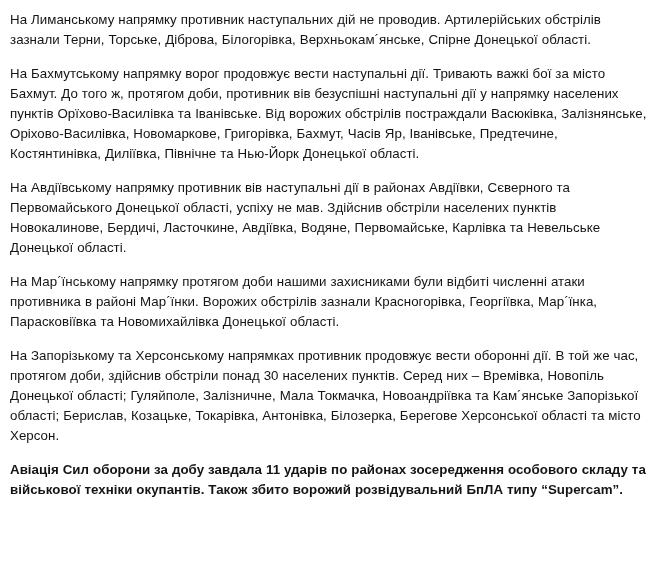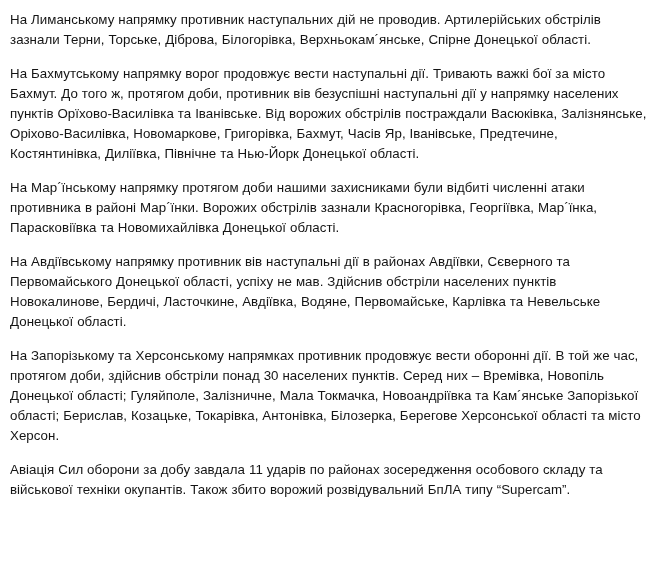--- a/index.html
+++ b/index.html
@@ -23,25 +23,26 @@
     margin: 0 0 14px 0;
     font-size: 13.3px;
     line-height: 20px;
     text-align: left;
     color: #141414;
     letter-spacing: 0.04px;
     word-spacing: 0.2px;
   }
   p.para:last-child {
     margin-bottom: 8px;
+    font-weight: bold;
   }
 </style>
 </head>
 <body>
 
 <div id="doc">
   <p class="para">На Лиманському напрямку противник наступальних дій не проводив. Артилерійських обстрілів зазнали Терни, Торське, Діброва, Білогорівка, Верхньокам´янське, Спірне Донецької області.</p>
   <p class="para">На Бахмутському напрямку ворог продовжує вести наступальні дії. Тривають важкі бої за місто Бахмут. До того ж, протягом доби, противник вів безуспішні наступальні дії у напрямку населених пунктів Орїхово-Василівка та Іванівське. Від ворожих обстрілів постраждали Васюківка, Залізнянське, Оріхово-Василівка, Новомаркове, Григорівка, Бахмут, Часів Яр, Іванівське, Предтечине, Костянтинівка, Диліївка, Північне та Нью-Йорк Донецької області.</p>
+  <p class="para">На Авдіївському напрямку противник вів наступальні дії в районах Авдіївки, Сєверного та Первомайського Донецької області, успіху не мав. Здійснив обстріли населених пунктів Новокалинове, Бердичі, Ласточкине, Авдіївка, Водяне, Первомайське, Карлівка та Невельське Донецької області.</p>
   <p class="para">На Мар´їнському напрямку протягом доби нашими захисниками були відбиті численні атаки противника в районі Мар´їнки. Ворожих обстрілів зазнали Красногорівка, Георгіївка, Мар´їнка, Парасковіївка та Новомихайлівка Донецької області.</p>
-  <p class="para">На Авдіївському напрямку противник вів наступальні дії в районах Авдіївки, Сєверного та Первомайського Донецької області, успіху не мав. Здійснив обстріли населених пунктів Новокалинове, Бердичі, Ласточкине, Авдіївка, Водяне, Первомайське, Карлівка та Невельське Донецької області.</p>
   <p class="para">На Запорізькому та Херсонському напрямках противник продовжує вести  оборонні дії. В той же час, протягом доби, здійснив обстріли понад 30 населених пунктів. Серед них – Времівка, Новопіль Донецької області; Гуляйполе, Залізничне, Мала Токмачка, Новоандріївка та Кам´янське Запорізької області; Берислав, Козацьке, Токарівка, Антонівка, Білозерка, Берегове Херсонської області та місто Херсон.</p>
   <p class="para">Авіація Сил оборони за добу завдала 11 ударів по районах зосередження особового складу та військової техніки окупантів. Також збито ворожий розвідувальний БпЛА типу “Supercam”.</p>
 </div>
 
 </body></html>

